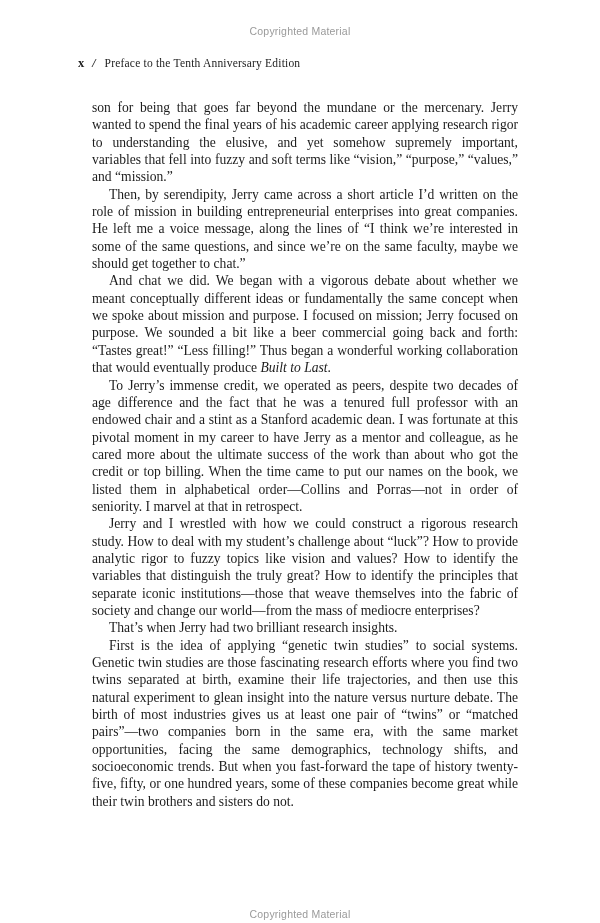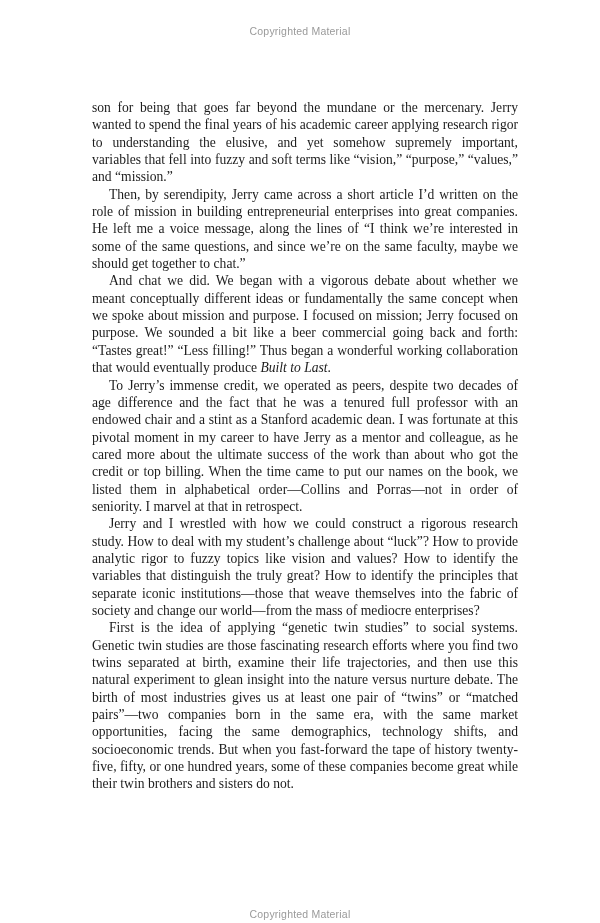--- a/index.html
+++ b/index.html
@@ -65,25 +65,29 @@
   .para.no-indent { text-indent: 0; }
   .italic { font-style: italic; }
 </style>
 </head>
 <body>
 
 <div class="page">
 
   <div class="notice notice-top">Copyrighted Material</div>
 
+  <div class="running-header">
+    <span class="pagenum">x</span><span class="header-sep">/</span><span class="header-title">Preface to the Tenth Anniversary Edition</span>
+  </div>
 
   <div class="body-text">
       <p class="para no-indent"><span>son for being that goes far beyond the mundane or the mercenary. Jerry wanted to spend the final years of his academic career applying research rigor to understanding the elusive, and yet somehow supremely important, variables that fell into fuzzy and soft terms like “vision,” “purpose,” “values,” and “mission.”</span></p>
       <p class="para"><span>Then, by serendipity, Jerry came across a short article I’d written on the role of mission in building entrepreneurial enterprises into great companies. He left me a voice message, along the lines of “I think we’re interested in some of the same questions, and since we’re on the same faculty, maybe we should get together to chat.”</span></p>
       <p class="para"><span>And chat we did. We began with a vigorous debate about whether we meant conceptually different ideas or fundamentally the same concept when we spoke about mission and purpose. I focused on mission; Jerry focused on purpose. We sounded a bit like a beer commercial going back and forth: “Tastes great!” “Less filling!” Thus began a wonderful working collaboration that would eventually produce </span><span class="italic">Built to Last</span><span>.</span></p>
       <p class="para"><span>To Jerry’s immense credit, we operated as peers, despite two decades of age difference and the fact that he was a tenured full professor with an endowed chair and a stint as a Stanford academic dean. I was fortunate at this pivotal moment in my career to have Jerry as a mentor and colleague, as he cared more about the ultimate success of the work than about who got the credit or top billing. When the time came to put our names on the book, we listed them in alphabetical order—Collins and Porras—not in order of seniority. I marvel at that in retrospect.</span></p>
       <p class="para"><span>Jerry and I wrestled with how we could construct a rigorous research study. How to deal with my student’s challenge about “luck”? How to provide analytic rigor to fuzzy topics like vision and values? How to identify the variables that distinguish the truly great? How to identify the principles that separate iconic institutions—those that weave themselves into the fabric of society and change our world—from the mass of mediocre enterprises?</span></p>
+      <p class="para"><span>That’s when Jerry had two brilliant research insights.</span></p>
       <p class="para"><span>First is the idea of applying “genetic twin studies” to social systems. Genetic twin studies are those fascinating research efforts where you find two twins separated at birth, examine their life trajectories, and then use this natural experiment to glean insight into the nature versus nurture debate. The birth of most industries gives us at least one pair of “twins” or “matched pairs”—two companies born in the same era, with the same market opportunities, facing the same demographics, technology shifts, and socioeconomic trends. But when you fast-forward the tape of history twenty-five, fifty, or one hundred years, some of these companies become great while their twin brothers and sisters do not.</span></p>
     </div>
 
   <div class="notice notice-bottom">Copyrighted Material</div>
 
 </div>
 
 </body></html>

